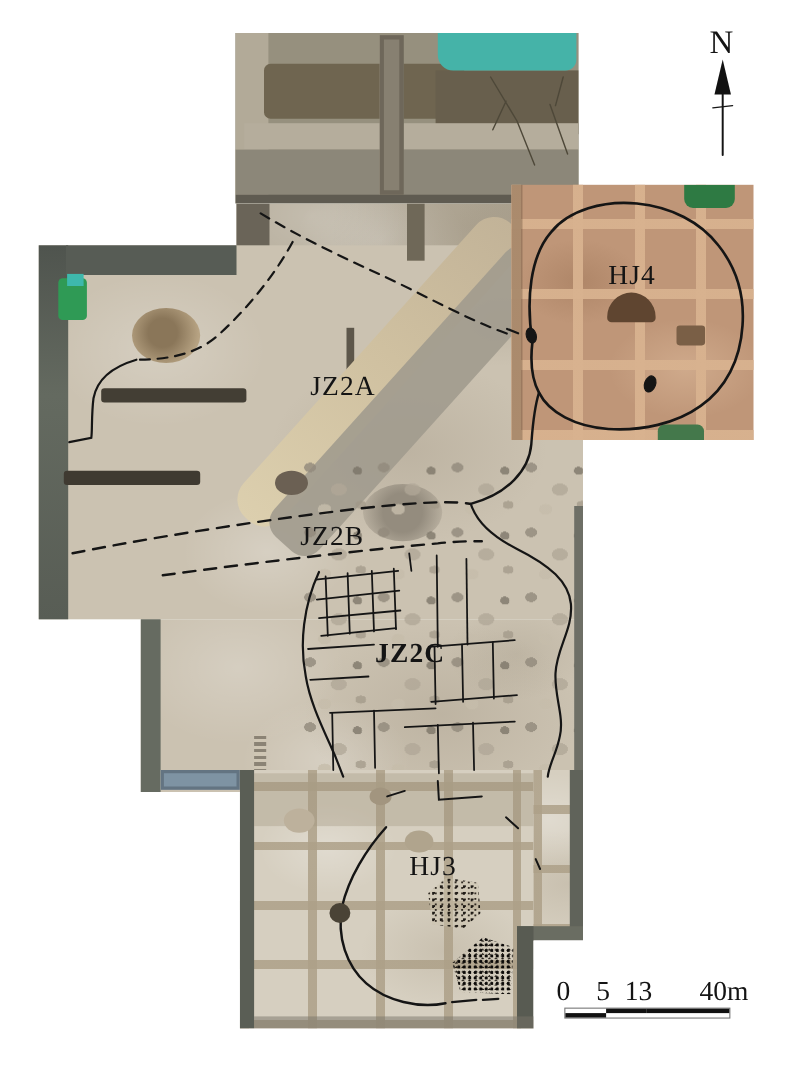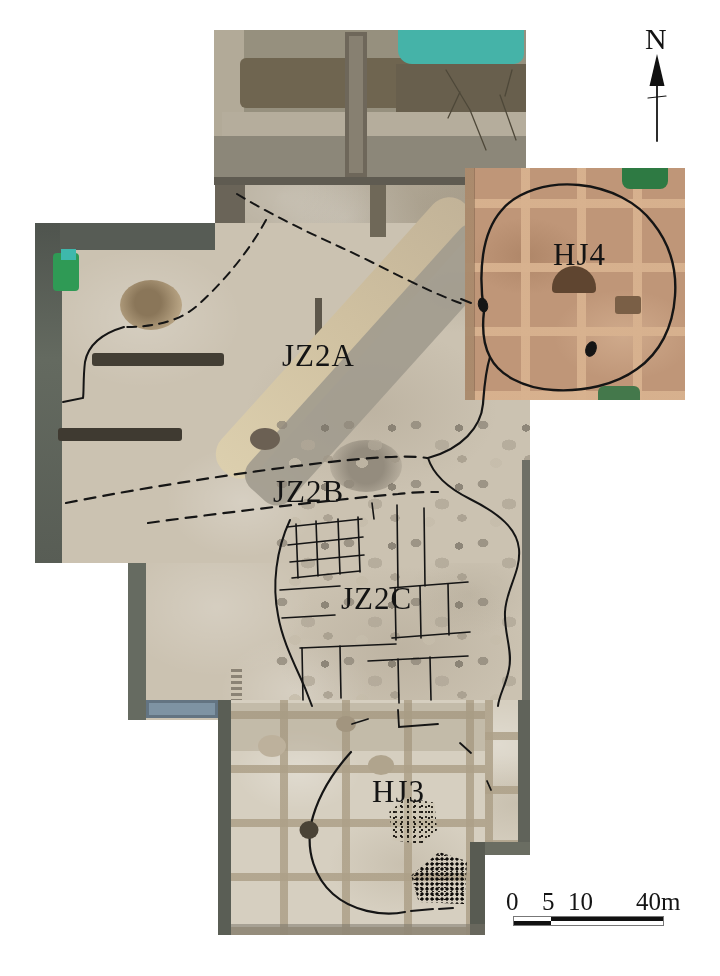--- a/index.html
+++ b/index.html
@@ -32,21 +32,21 @@
       radial-gradient(ellipse 8px 6px at 58px 44px, rgba(160,151,135,.8) 60%, transparent 62%);
     background-size:67px 59px;opacity:.9;}
   .burnt1{background-image:
       radial-gradient(circle 1.4px at 2px 2px, #16120e 98%, transparent),
       radial-gradient(circle 1.1px at 5px 4px, #2a241c 98%, transparent);
     background-size:7px 6px,6px 5px;opacity:.95;}
   .burnt2{background-image:
       radial-gradient(circle 1.6px at 2px 2px, #0c0a08 98%, transparent),
       radial-gradient(circle 1.3px at 4px 4px, #1d1813 98%, transparent);
     background-size:5px 5px,6px 4px;}
-  .lbl{position:absolute;color:#141414;font-size:31px;letter-spacing:1px;
+  .lbl{position:absolute;color:#141414;font-size:25px;letter-spacing:1px;
        font-family:"Liberation Serif",serif;white-space:nowrap;}
   .tick{position:absolute;color:#141414;font-size:25px;font-family:"Liberation Serif",serif;}
   #annot{position:absolute;left:0;top:0;pointer-events:none;}
   .sb-row{display:flex;height:4px;}
   .sb-cell{height:4px;}
 </style>
 </head>
 <body>
 
 <div id="fig">
@@ -168,30 +168,30 @@
       <g>
         <polygon points="657,54 649.5,86 664.5,86" fill="#111" stroke="none"></polygon>
         <line x1="657" y1="86" x2="657" y2="141" stroke-width="1.8"></line>
         <line x1="648" y1="98" x2="666" y2="96" stroke-width="1.2"></line>
       </g>
     </g>
   </svg>
 
   <span class="lbl" style="left:282px;top:338px;">JZ2A</span>
   <span class="lbl" style="left:273px;top:474px;">JZ2B</span>
-  <span class="lbl" style="left:341px;top:581px;">JZ2C</span>
+  <span class="lbl" style="left:341px;top:581px;font-weight:bold;">JZ2C</span>
   <span class="lbl" style="left:553px;top:237px;">HJ4</span>
   <span class="lbl" style="left:372px;top:774px;">HJ3</span>
 
   <span class="lbl" style="left:645px;top:22px;font-size:30px;">N</span>
 
   <div>
     <span class="tick" style="left:506px;top:888px;">0</span>
     <span class="tick" style="left:542px;top:888px;">5</span>
-    <span class="tick" style="left:568px;top:888px;">10</span>
+    <span class="tick" style="left:568px;top:888px;">13</span>
     <span class="tick" style="left:636px;top:888px;">40m</span>
     <div class="ph" style="left:513px;top:916px;width:149px;height:8px;border:1px solid #777;background:#fff;">
       <div class="sb-row">
         <div class="sb-cell" style="width:37px;"></div>
         <div class="sb-cell" style="width:37px;background:#111;"></div>
         <div class="sb-cell" style="width:75px;background:#111;"></div>
       </div>
       <div class="sb-row">
         <div class="sb-cell" style="width:37px;background:#111;"></div>
         <div class="sb-cell" style="width:37px;"></div>

